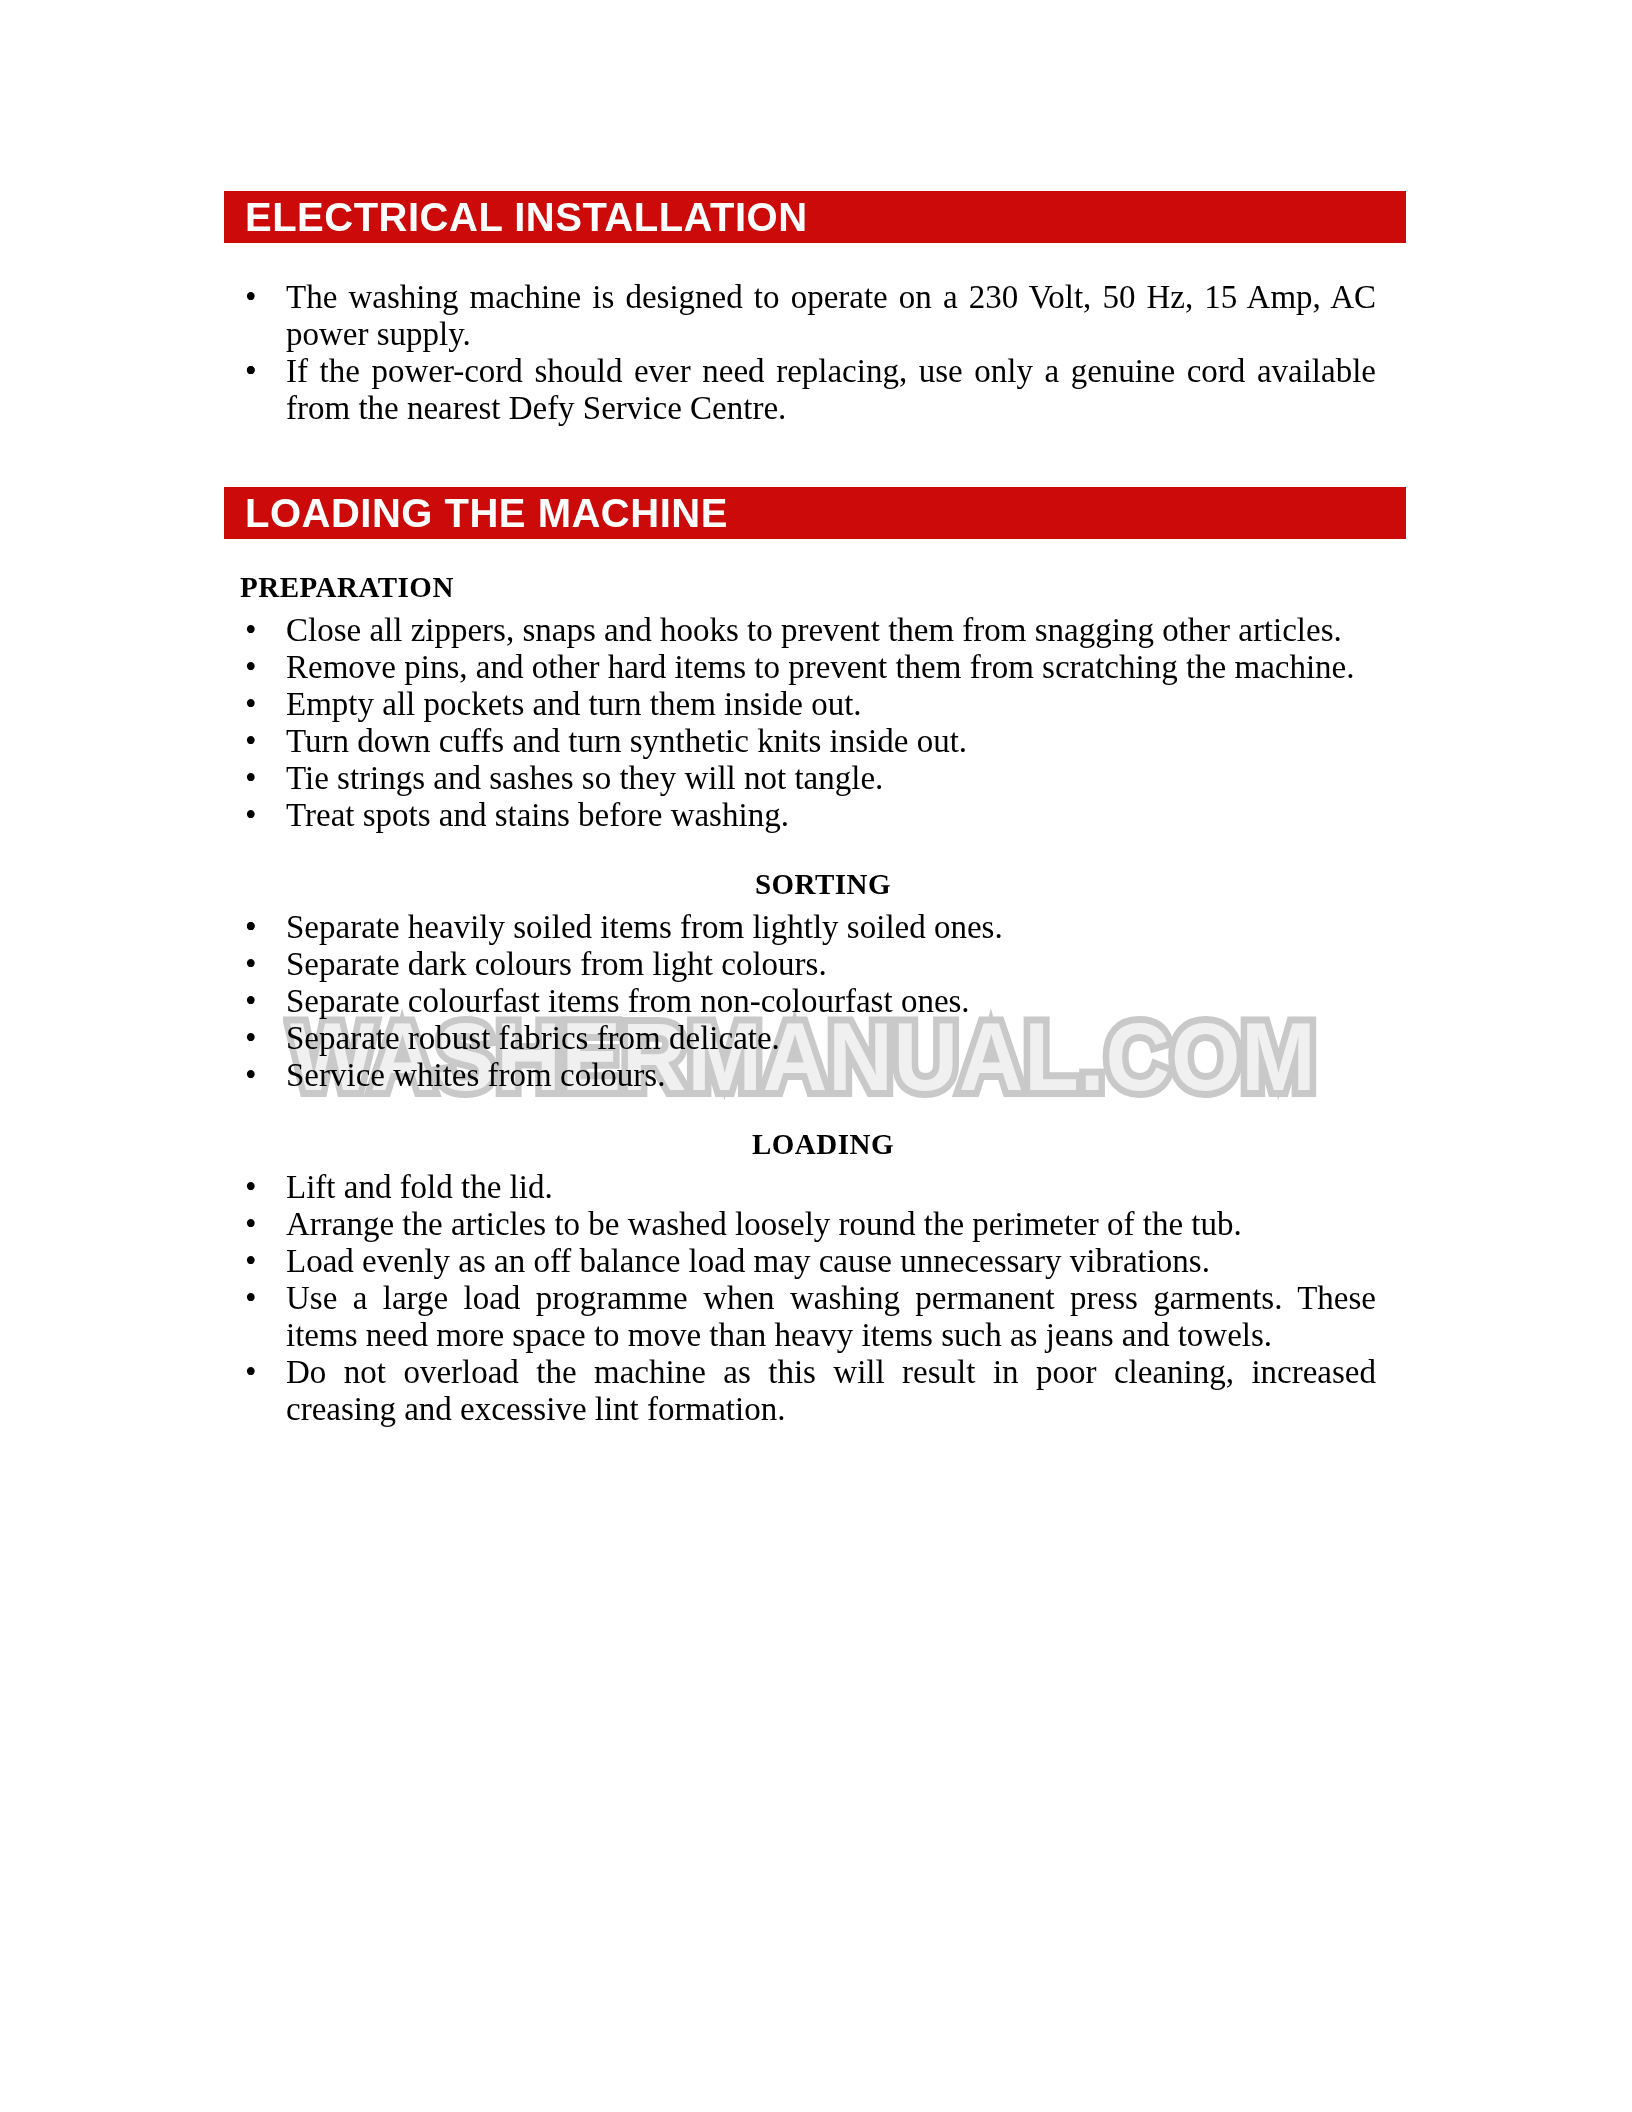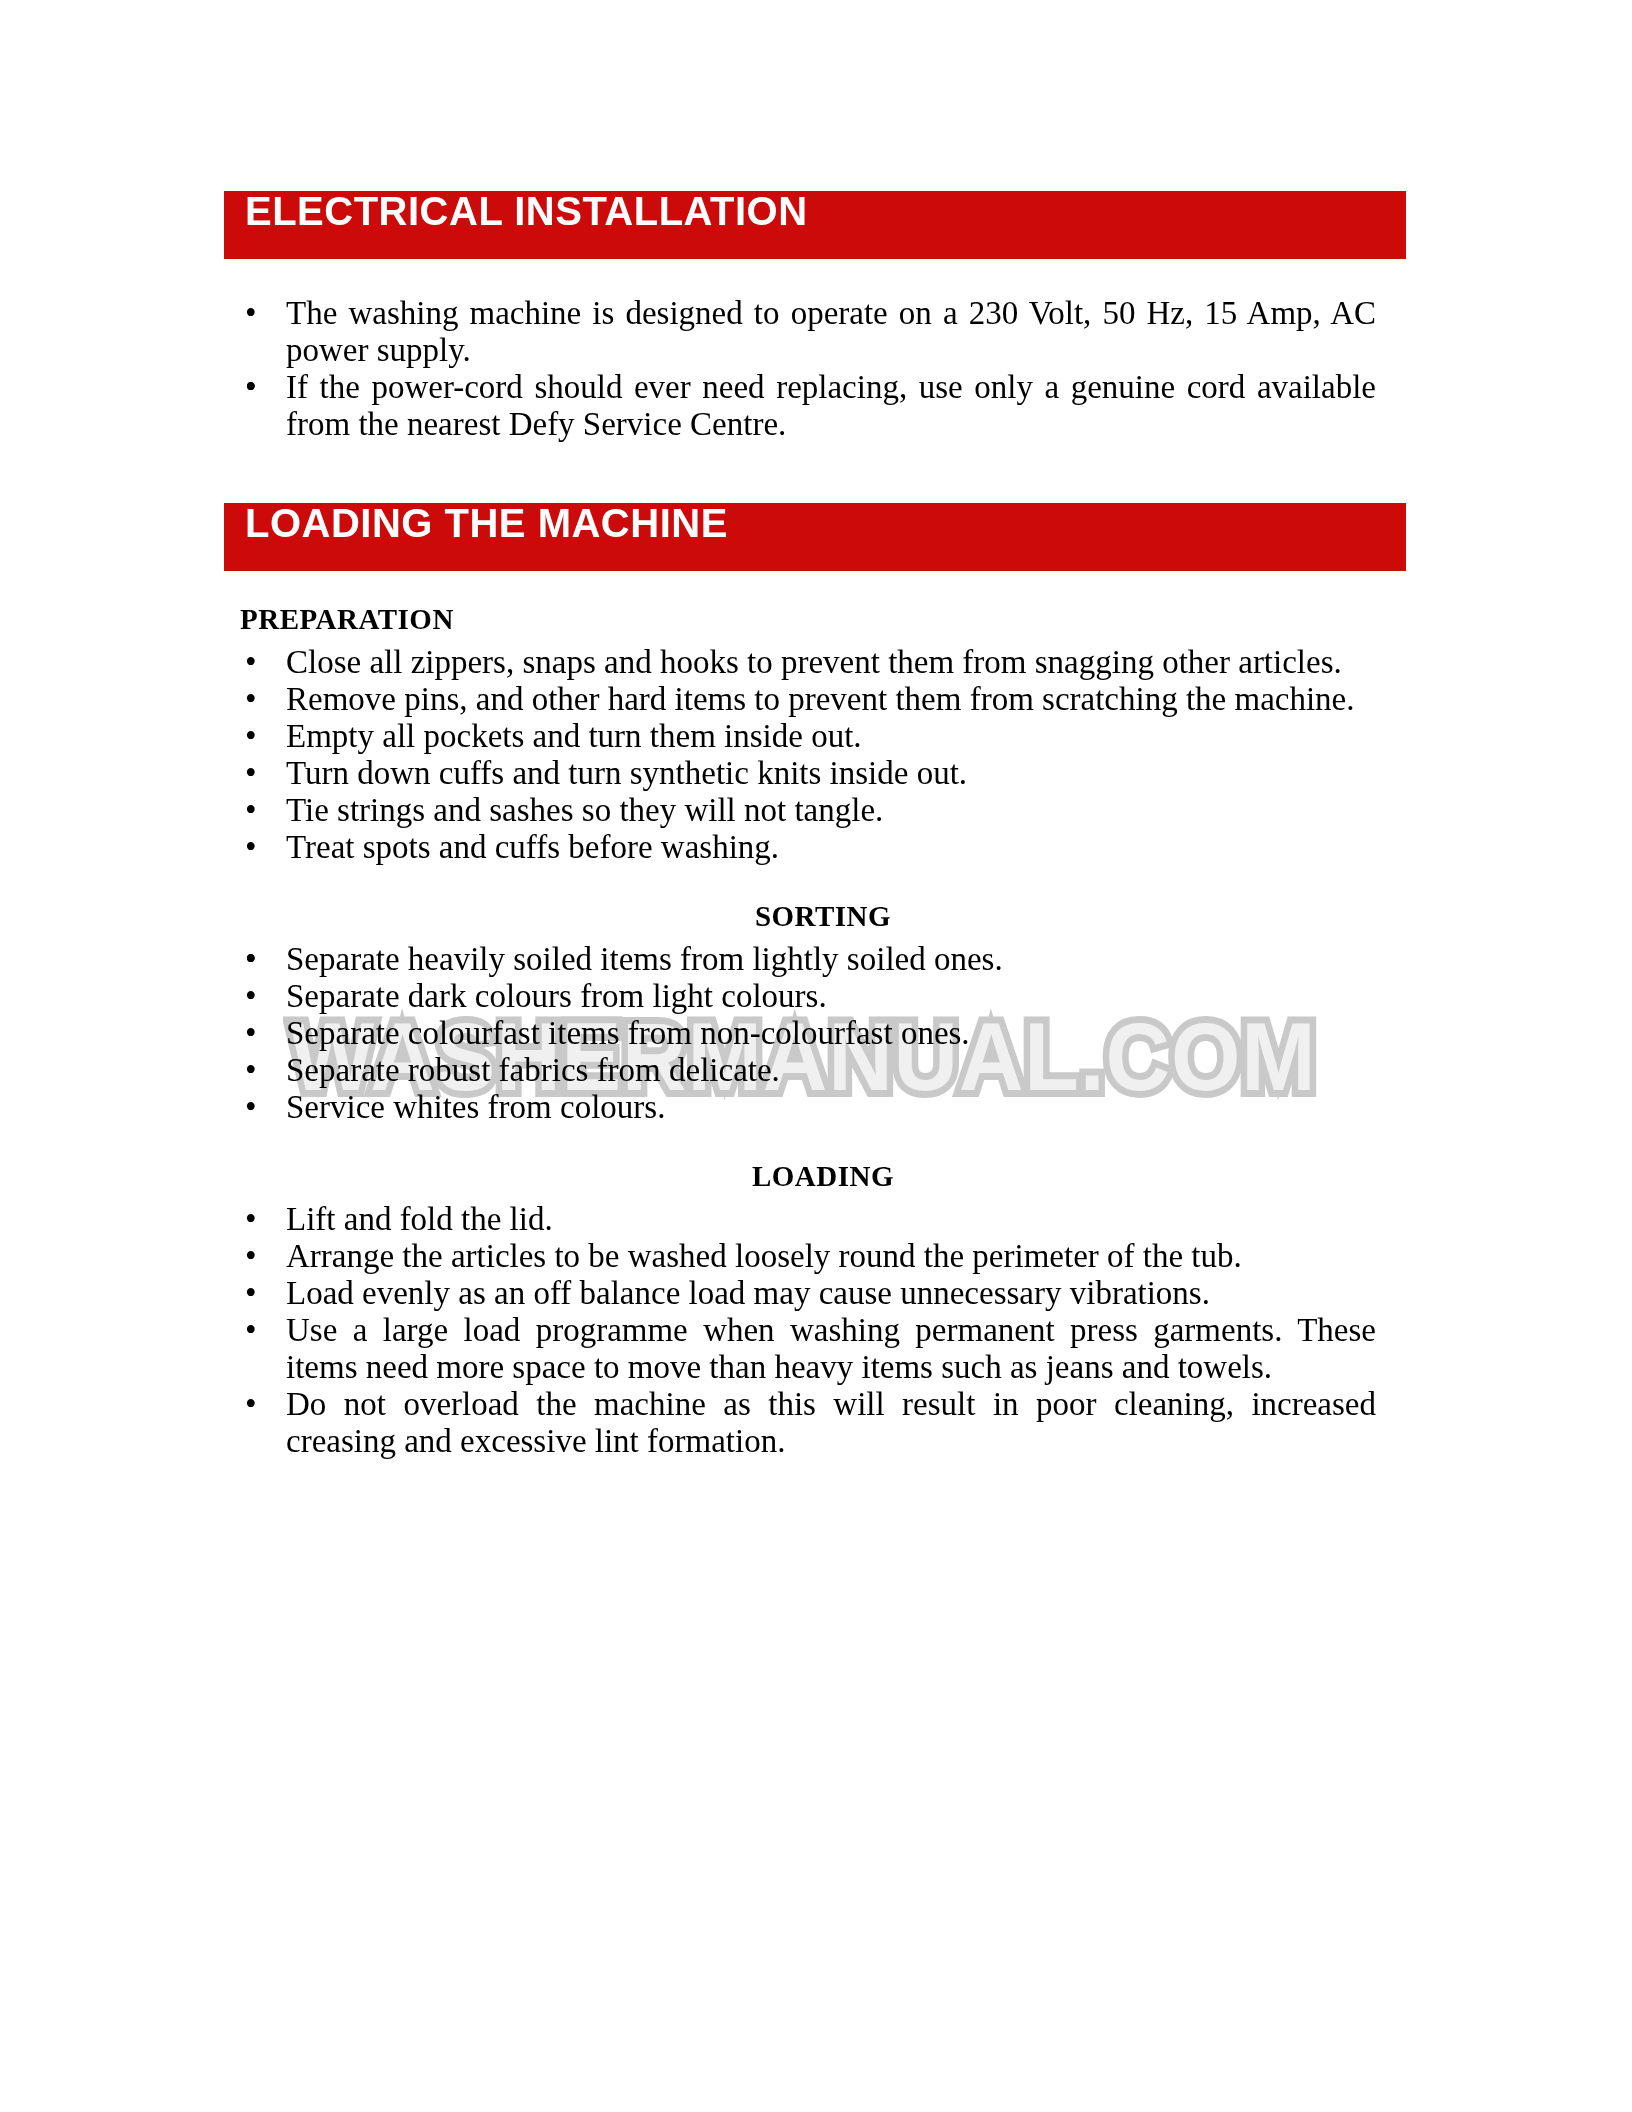--- a/index.html
+++ b/index.html
@@ -51,22 +51,23 @@
   
   .content {
     position: relative;
     z-index: 1;
     padding: 191px 226px 0 224px;
   }
 
   
   .section-bar {
     background: #cc0a0a;
-    height: 68px;
+    height: 52px;
     display: flex;
+    align-items: center;
     padding-left: 21px;
     box-sizing: border-box;
   }
   .section-bar .bar-title {
     font-family: "Liberation Sans", sans-serif;
     font-weight: 700;
     font-size: 40px;
     line-height: 40px;
     color: #ffffff;
     letter-spacing: 0.5px;
@@ -174,21 +175,21 @@
         <li class="bullet-item">
         <span class="dot">•</span>
         <span class="bullet-text">Turn down cuffs and turn synthetic knits inside out.</span>
       </li>
         <li class="bullet-item">
         <span class="dot">•</span>
         <span class="bullet-text">Tie strings and sashes so they will not tangle.</span>
       </li>
         <li class="bullet-item">
         <span class="dot">•</span>
-        <span class="bullet-text">Treat spots and cuffs before washing.</span>
+        <span class="bullet-text">Treat spots and stains before washing.</span>
       </li>
       </ul>
 
     <div class="subheading gap">SORTING</div>
     <ul class="bullets tight">
         <li class="bullet-item">
         <span class="dot">•</span>
       </li>
         <li class="bullet-item">
         <span class="dot">•</span>

